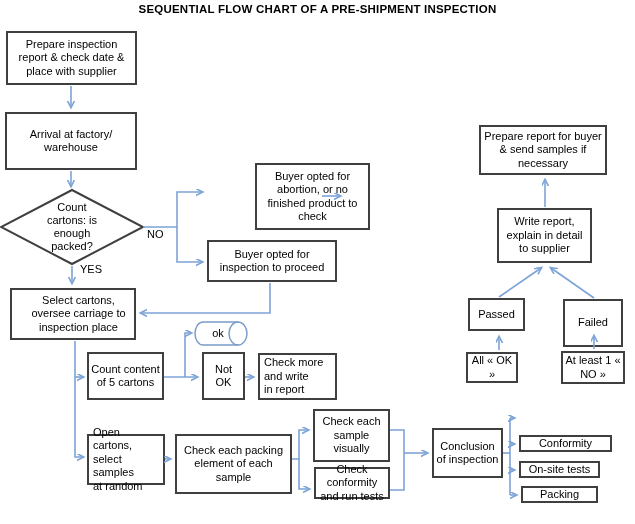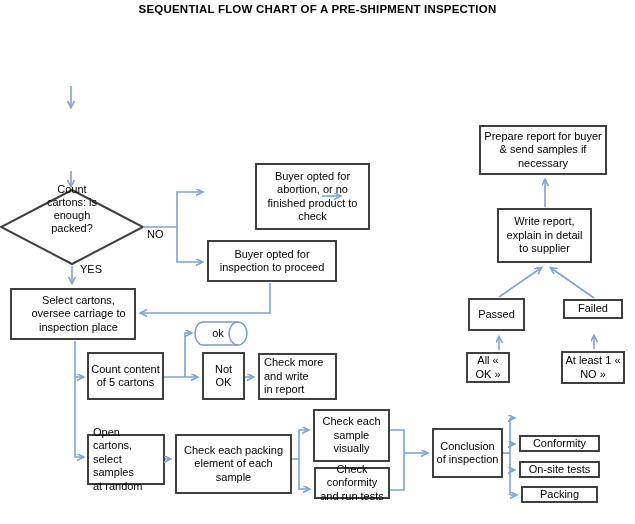--- a/index.html
+++ b/index.html
@@ -29,42 +29,44 @@
   .storage-inner{fill:none;stroke:var(--storage);stroke-width:1.5;}
   .ah{fill:none;stroke:var(--arrow);stroke-width:1.6;}
 </style>
 </head>
 <body>
 
 <div class="stage">
 
   <div class="title">SEQUENTIAL FLOW CHART OF A PRE-SHIPMENT INSPECTION</div>
 
+  <div class="box" style="left:6px;top:31px;width:131px;height:54px;">Prepare inspection report &amp; check date &amp; place with supplier</div>
+  <div class="box" style="left:5px;top:112px;width:132px;height:58px;">Arrival at factory/ warehouse</div>
   <div class="box" style="left:207px;top:163px;width:115px;height:67px;margin-left:48px;">Buyer opted for abortion, or no finished product to check</div>
   <div class="box" style="left:207px;top:240px;width:130px;height:42px;">Buyer opted for inspection to proceed</div>
   <div class="box" style="left:10px;top:288px;width:126px;height:52px;padding-left:13px;">Select cartons, oversee carriage to inspection place</div>
   <div class="box" style="left:87px;top:352px;width:77px;height:48px;">Count content of 5 cartons</div>
   <div class="box" style="left:202px;top:352px;width:43px;height:48px;">Not OK</div>
   <div class="box left" style="left:258px;top:353px;width:79px;height:47px;">Check more
 and write
 in report</div>
   <div class="box left" style="left:87px;top:434px;width:78px;height:51px;">Open cartons,
 select samples
 at random</div>
   <div class="box" style="left:175px;top:434px;width:117px;height:60px;">Check each packing element of each sample</div>
   <div class="box" style="left:313px;top:409px;width:77px;height:53px;">Check each sample visually</div>
   <div class="box" style="left:314px;top:467px;width:76px;height:32px;">Check conformity and run tests</div>
   <div class="box" style="left:432px;top:428px;width:71px;height:50px;">Conclusion of inspection</div>
   <div class="box" style="left:479px;top:125px;width:128px;height:50px;">Prepare report for buyer &amp; send samples if necessary</div>
   <div class="box" style="left:497px;top:208px;width:95px;height:55px;">Write report, explain in detail to supplier</div>
   <div class="box" style="left:468px;top:298px;width:57px;height:33px;">Passed</div>
-  <div class="box" style="left:563px;top:299px;width:60px;height:20px;">Failed</div>
-  <div class="box" style="left:466px;top:352px;width:44px;height:31px;">All « OK »</div>
+  <div class="box" style="left:563px;top:299px;width:60px;height:48px;">Failed</div>
+  <div class="box" style="left:466px;top:352px;width:52px;height:31px;">All « OK »</div>
   <div class="box" style="left:561px;top:351px;width:64px;height:33px;">At least 1 « NO »</div>
-  <div class="box" style="left:519px;top:435px;width:81px;height:17px;">Conformity</div>
+  <div class="box" style="left:519px;top:435px;width:93px;height:17px;">Conformity</div>
   <div class="box" style="left:519px;top:461px;width:81px;height:17px;">On-site tests</div>
   <div class="box" style="left:521px;top:486px;width:77px;height:17px;">Packing</div>
 
   <svg class="overlay" viewBox="0 0 635 524">
     <defs>
       <marker id="ah" markerWidth="10" markerHeight="10" refX="6.2" refY="3.5" orient="auto" markerUnits="userSpaceOnUse">
         <path class="ah" d="M0,0 L7,3.5 L0,7"></path>
       </marker>
     </defs>
 
@@ -102,21 +104,21 @@
       <line class="c" x1="510" y1="470" x2="514" y2="470" marker-end="url(#ah)"></line>
       <line class="c" x1="510" y1="495" x2="516" y2="495" marker-end="url(#ah)"></line>
       <line class="c" x1="499" y1="350" x2="499" y2="337" marker-end="url(#ah)"></line>
       <line class="c" x1="594" y1="349" x2="594" y2="336" marker-end="url(#ah)"></line>
       <line class="c" x1="499" y1="297" x2="541" y2="268" marker-end="url(#ah)"></line>
       <line class="c" x1="594" y1="298" x2="551" y2="268" marker-end="url(#ah)"></line>
       <line class="c" x1="545" y1="207" x2="545" y2="180" marker-end="url(#ah)"></line>
     </g>
   </svg>
 
-  <div class="shape-label pre" style="left:30px;top:176px;width:84px;height:66px;">Count
+  <div class="shape-label pre" style="left:30px;top:194px;width:84px;height:66px;">Count
 cartons: is
 enough
 packed?</div>
   <div class="shape-label" style="left:196px;top:322px;width:44px;height:23px;">ok</div>
 
   <div class="edge-label" style="left:147px;top:228px;">NO</div>
   <div class="edge-label" style="left:80px;top:263px;">YES</div>
 
 </div>
 

